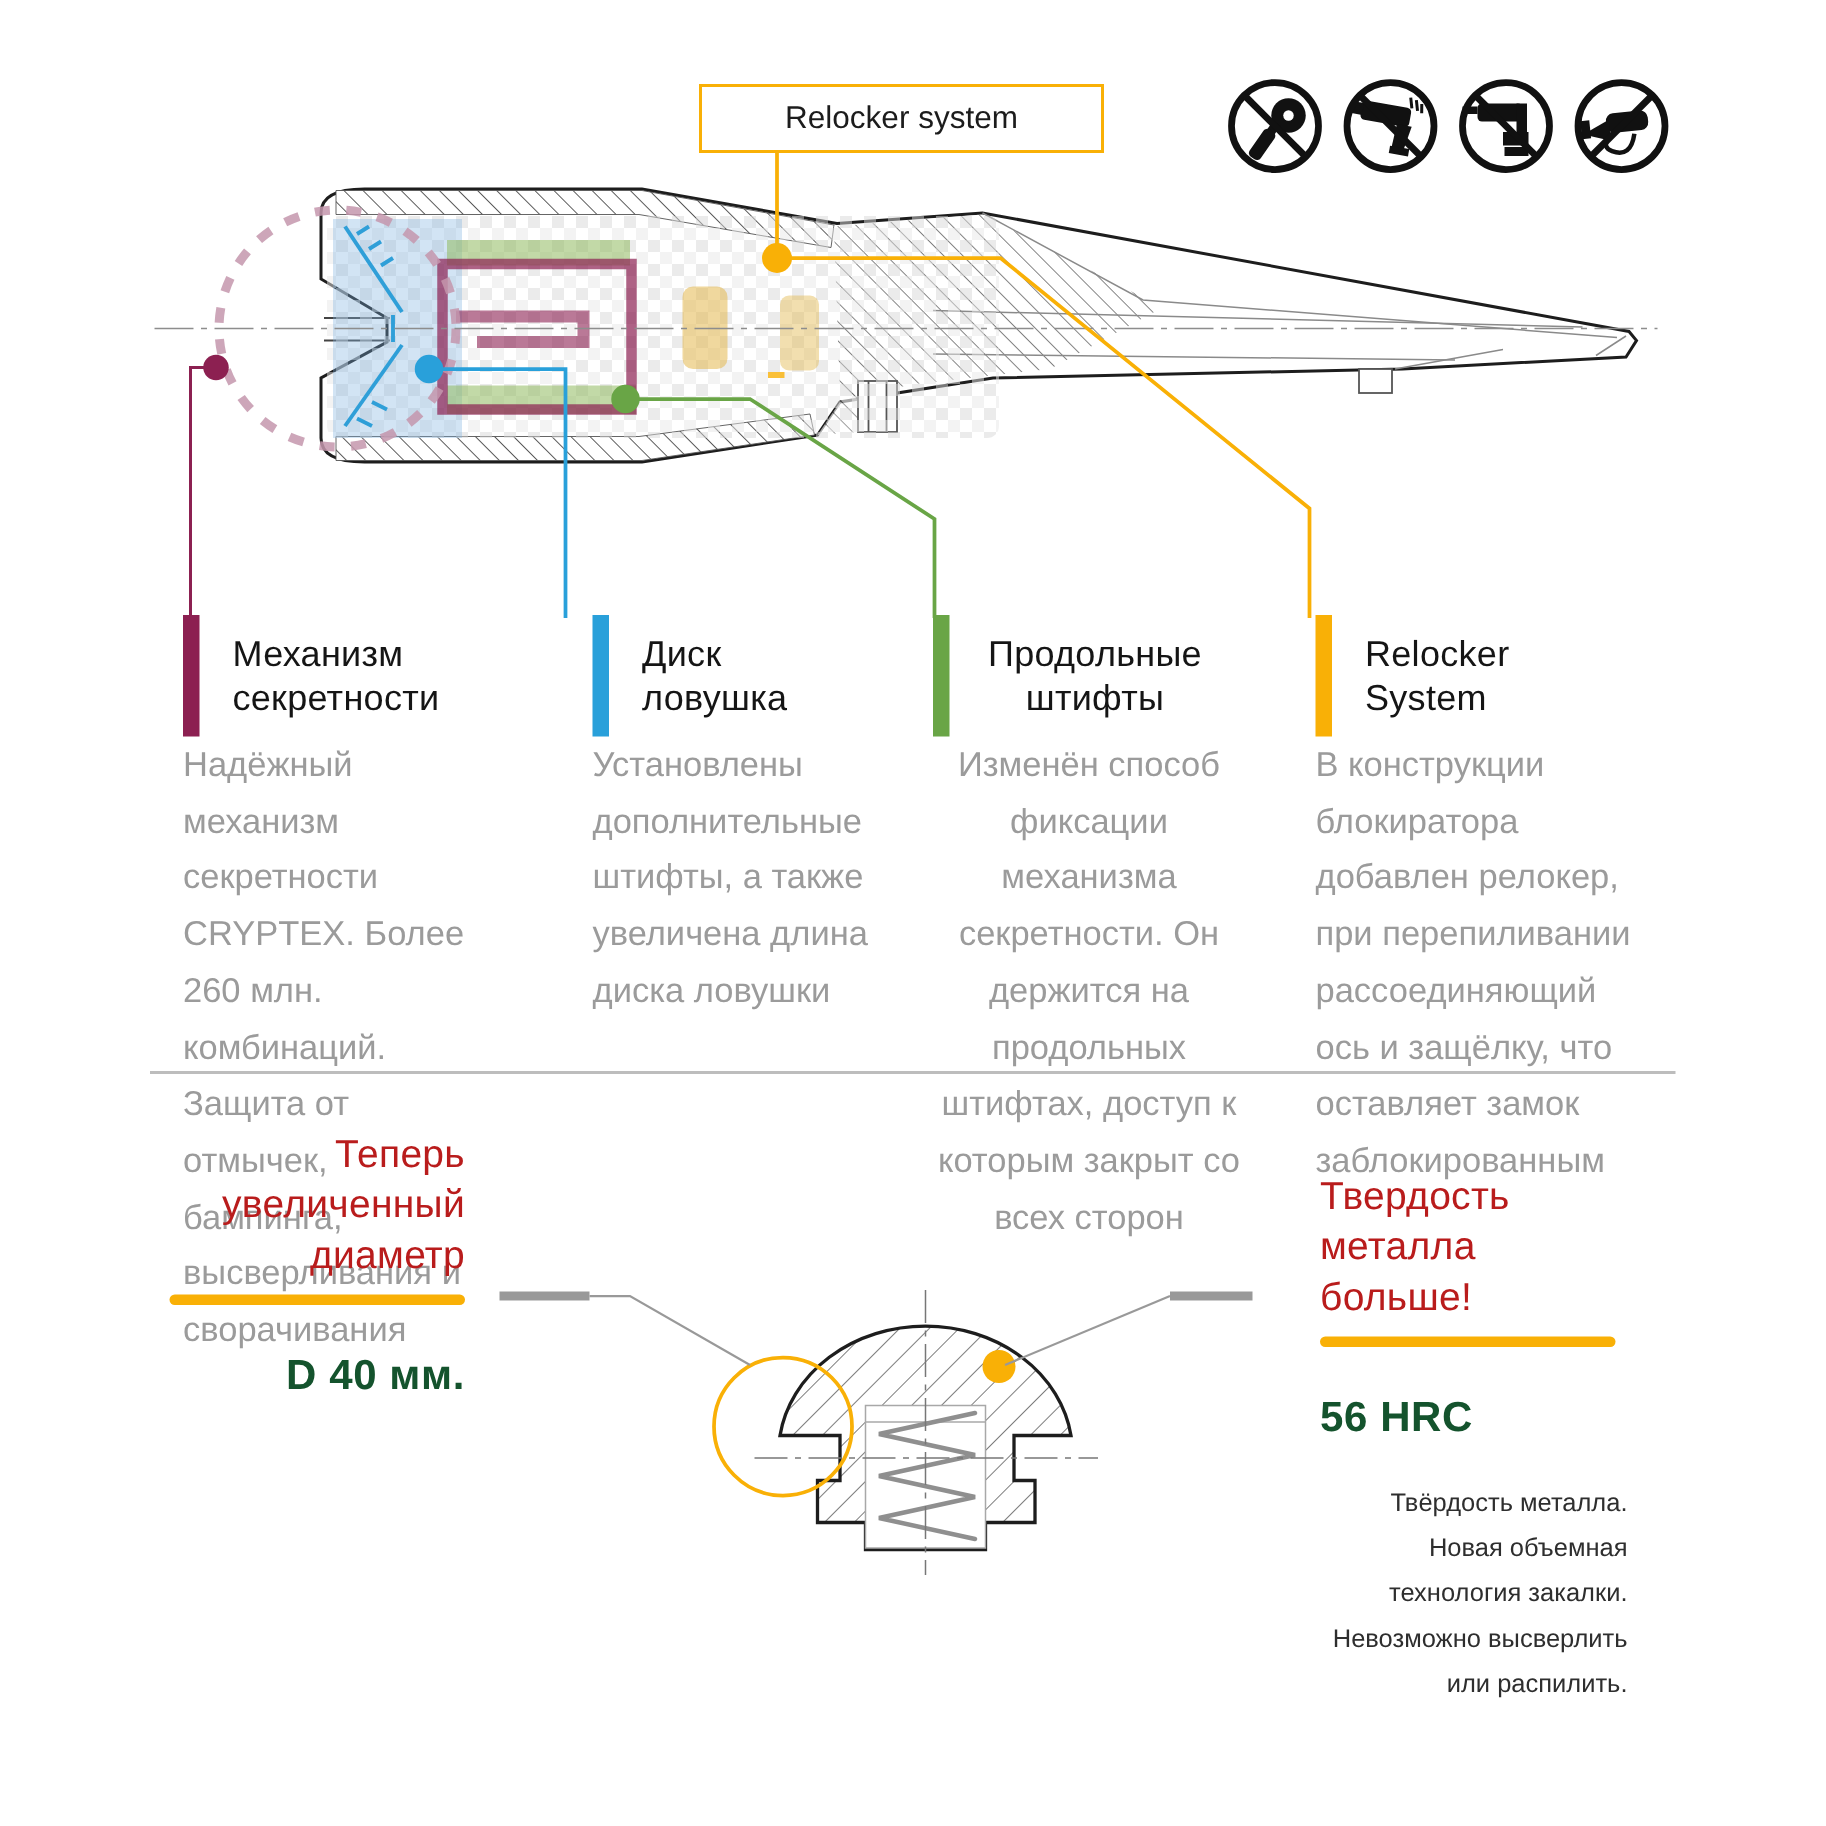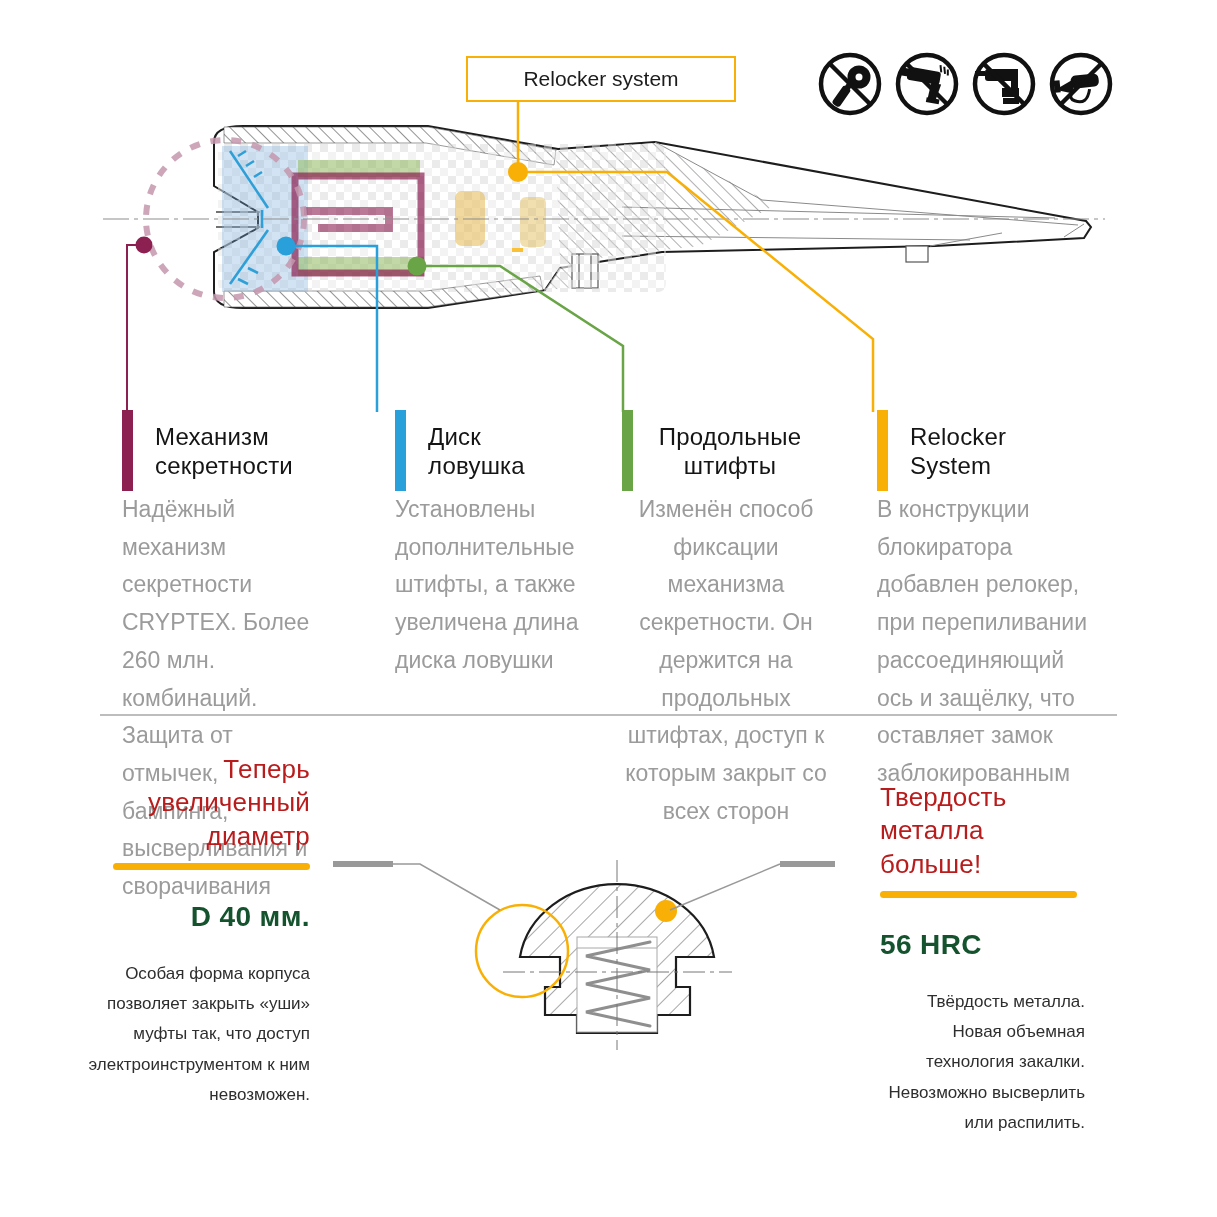--- a/index.html
+++ b/index.html
@@ -240,21 +240,20 @@
   </div>
   <div class="col-text">В конструкции блокиратора добавлен релокер, при перепиливании рассоединяющий ось и защёлку, что оставляет замок заблокированным</div>
 </div>
 
 <div class="abs divider"></div>
 
 <div class="abs feature f-left">
   <div class="ftitle">Теперь увеличенный диаметр</div>
   <div class="frule"></div>
   <div class="fvalue">D 40 мм.</div>
-  <div class="ftext">Особая форма корпуса позволяет закрыть «уши» муфты так, что доступ электроинструментом к ним невозможен.</div>
 </div>
 
 <div class="abs feature f-right">
   <div class="ftitle">Твердость металла больше!</div>
   <div class="frule"></div>
   <div class="fvalue">56 HRC</div>
   <div class="ftext">Твёрдость металла. Новая объемная технология закалки. Невозможно высверлить или распилить.</div>
 </div>
 
 </body></html>

